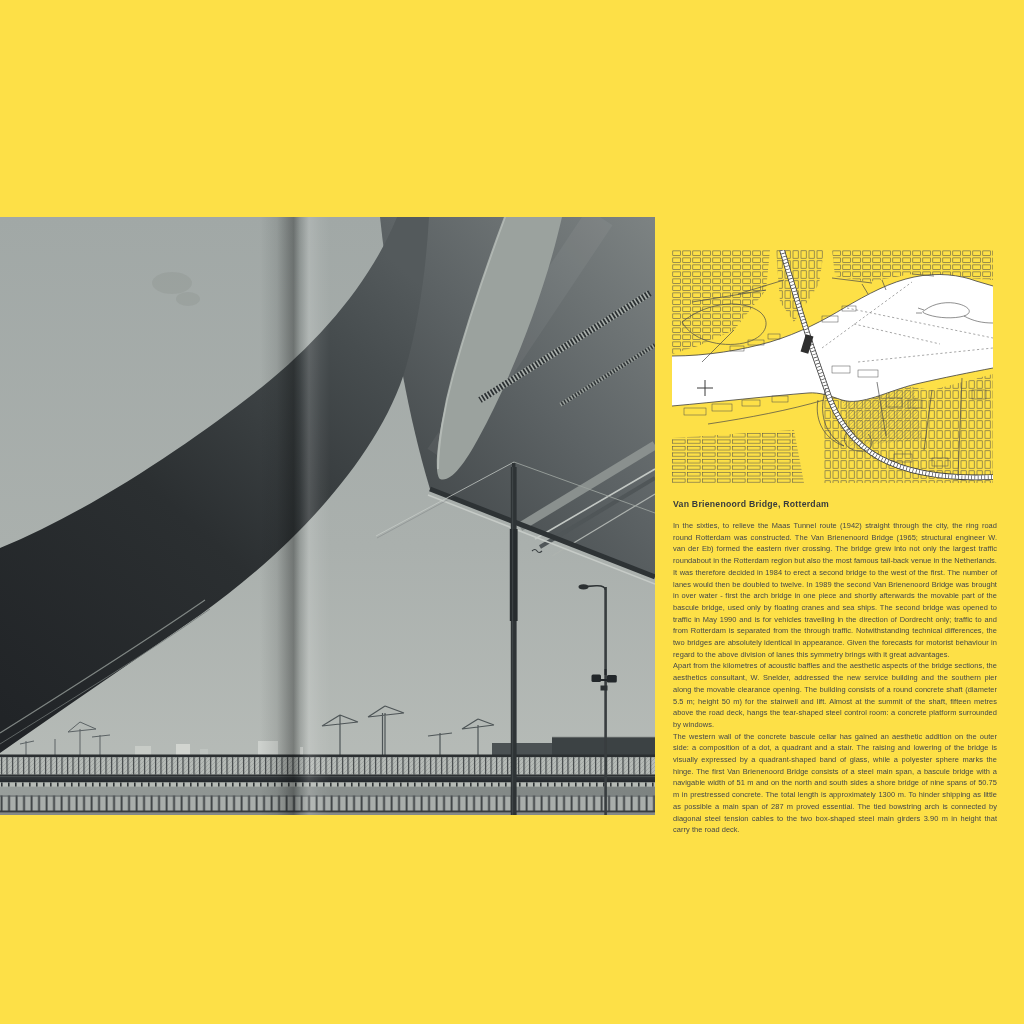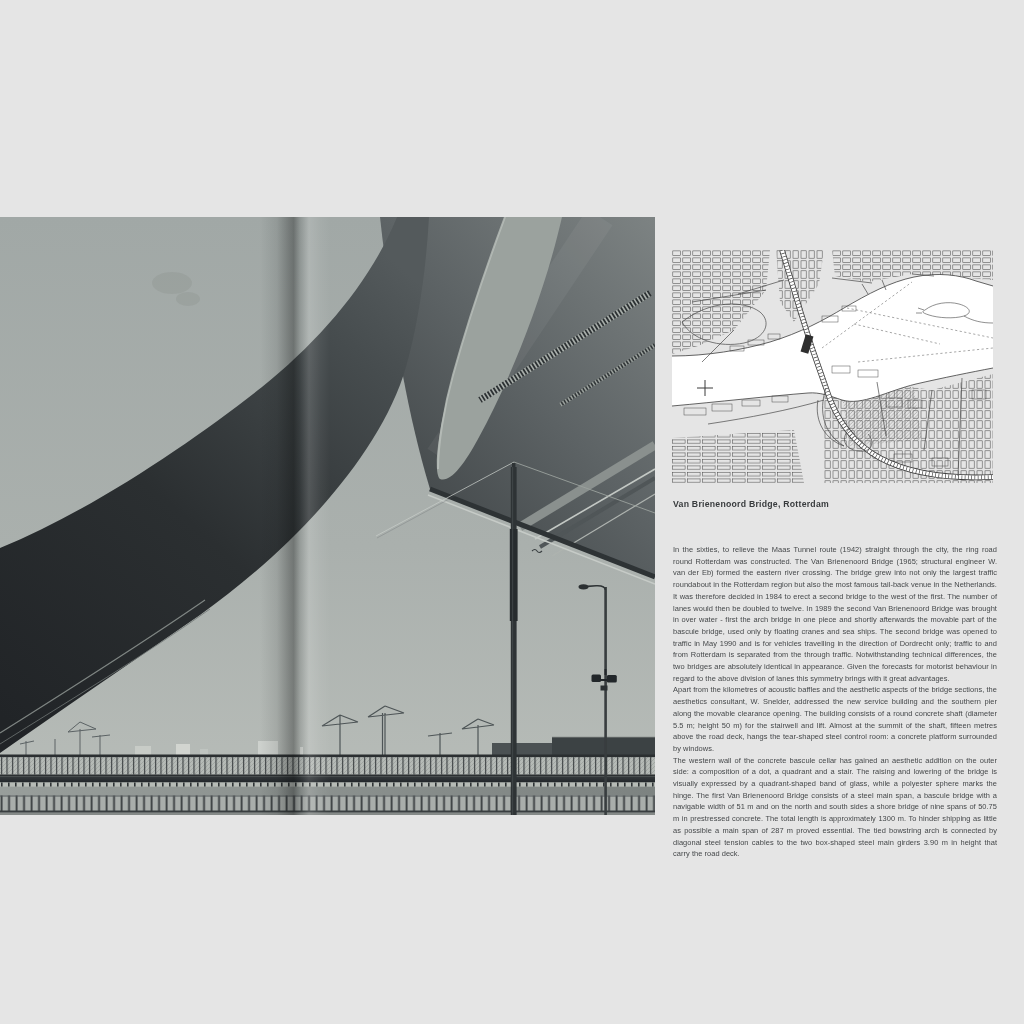--- a/index.html
+++ b/index.html
@@ -1,28 +1,28 @@
 <!DOCTYPE html>
 <html><head>
 <meta charset="utf-8">
 <style>
   html,body{margin:0;padding:0;background:#ffffff;}
-  .page{position:relative;width:1024px;height:1024px;background:#e5e5e5;overflow:hidden;
+  .page{position:relative;width:1024px;height:1024px;background:#fde047;overflow:hidden;
         font-family:"Liberation Sans",sans-serif;}
   .photo{position:absolute;left:0;top:217px;width:655px;height:598px;overflow:hidden;}
   .photo svg{display:block;}
   .gutter{position:absolute;left:260px;top:217px;width:70px;height:598px;pointer-events:none;
     background:linear-gradient(90deg,
       rgba(20,23,23,0) 0%, rgba(20,23,23,0.10) 24%, rgba(12,14,14,0.30) 42%,
       rgba(12,14,14,0.36) 48%, rgba(40,44,44,0.16) 57%,
       rgba(255,255,255,0.14) 70%, rgba(255,255,255,0.05) 86%, rgba(255,255,255,0) 100%);}
   .map{position:absolute;left:672px;top:250px;width:321px;height:233px;}
   .article-title{position:absolute;left:673px;top:499px;width:330px;
     font-size:8.7px;font-weight:bold;letter-spacing:0.25px;color:#383b3d;}
-  .article-body{position:absolute;left:673px;top:544px;width:324px;
+  .article-body{position:absolute;left:673px;top:520px;width:324px;
     font-size:7.45px;line-height:11.7px;letter-spacing:0.05px;
     text-align:justify;color:#45484a;}
   .article-body p{margin:0;}
 </style>
 </head>
 <body>
 
 <div class="page">
 
   <div class="photo">

